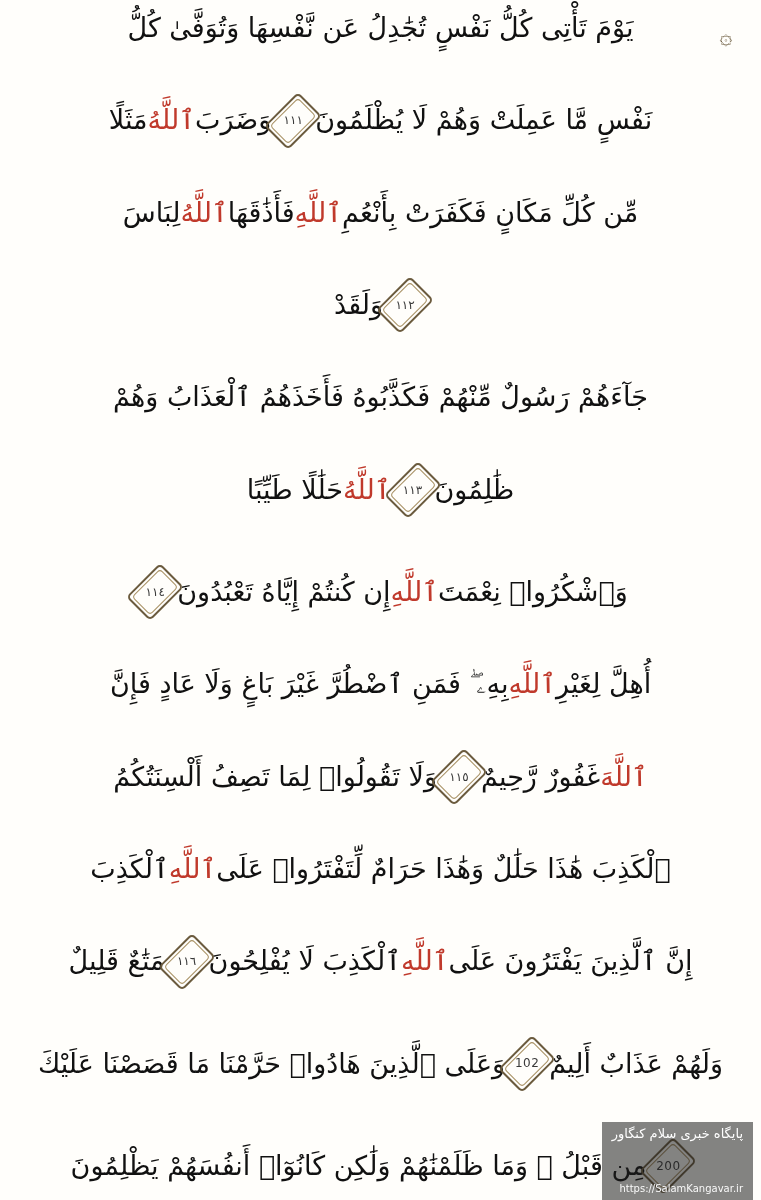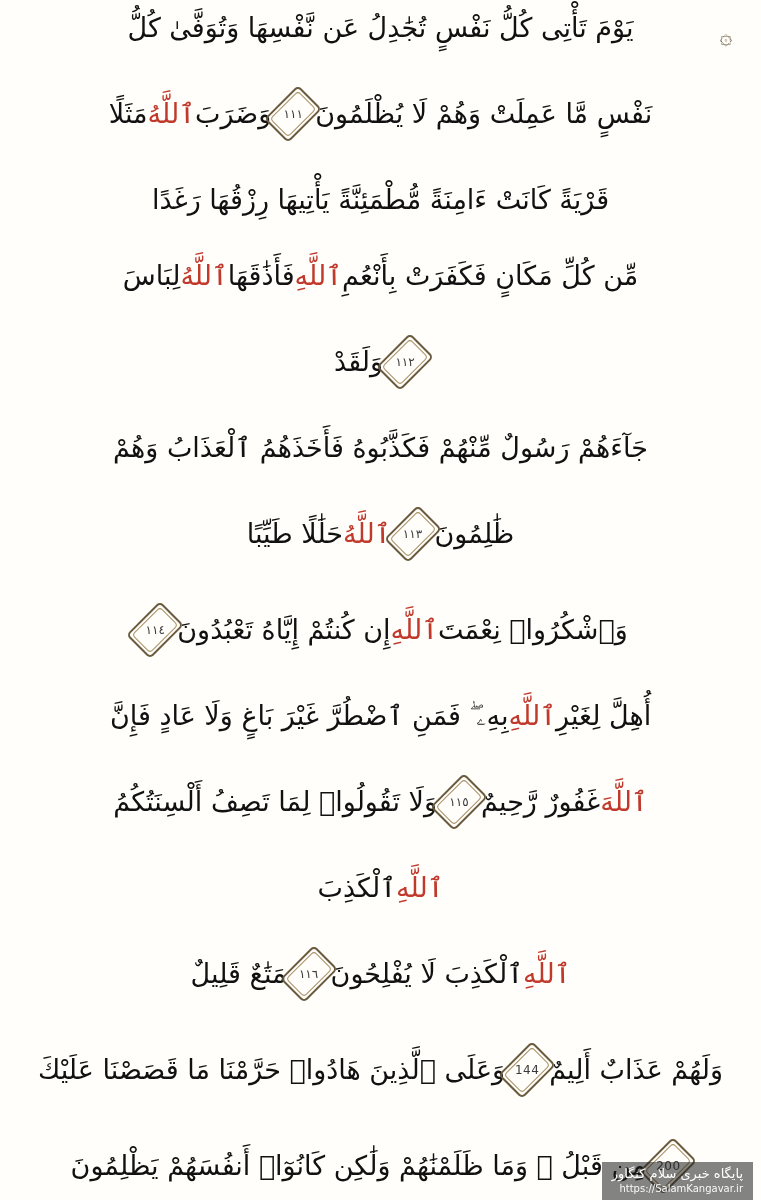--- a/index.html
+++ b/index.html
@@ -123,20 +123,21 @@
   .watermark .wm-title {
     font-size: 13px;
     display: block;
   }
   .watermark .wm-url {
     font-size: 10px;
     display: block;
     direction: ltr;
     text-align: right;
     opacity: 0.95;
+    margin-top: 40px;
   }
 </style>
 </head>
 <body>
 
 <div class="page">
 
   <div class="rosette">۞</div>
 
   <div class="quran-body">
@@ -148,23 +149,20 @@
     <div class="line">
       <span>نَفْسٍ مَّا عَمِلَتْ وَهُمْ لَا يُظْلَمُونَ</span>
       <span class="ayah-num">
           <span>١١١</span>
         </span>
       <span>وَضَرَبَ</span>
       <span class="lafz">ٱللَّهُ</span>
       <span>مَثَلًا</span>
     </div>
 
-    <div class="line stretch">
-      <span class="txt">قَرْيَةً كَانَتْ ءَامِنَةً مُّطْمَئِنَّةً يَأْتِيهَا رِزْقُهَا رَغَدًا</span>
-    </div>
 
     <div class="line">
       <span>مِّن كُلِّ مَكَانٍ فَكَفَرَتْ بِأَنْعُمِ</span>
       <span class="lafz">ٱللَّهِ</span>
       <span>فَأَذَٰقَهَا</span>
       <span class="lafz">ٱللَّهُ</span>
       <span>لِبَاسَ</span>
     </div>
 
     <div class="line">
@@ -206,37 +204,39 @@
     <div class="line">
       <span class="lafz">ٱللَّهَ</span>
       <span>غَفُورٌ رَّحِيمٌ</span>
       <span class="ayah-num">
           <span>١١٥</span>
         </span>
       <span>وَلَا تَقُولُوا۟ لِمَا تَصِفُ أَلْسِنَتُكُمُ</span>
     </div>
 
     <div class="line">
+      <span>ٱلْكَذِبَ هَٰذَا حَلَٰلٌ وَهَٰذَا حَرَامٌ لِّتَفْتَرُوا۟ عَلَى</span>
       <span class="lafz">ٱللَّهِ</span>
       <span>ٱلْكَذِبَ</span>
     </div>
 
     <div class="line">
+      <span>إِنَّ ٱلَّذِينَ يَفْتَرُونَ عَلَى</span>
       <span class="lafz">ٱللَّهِ</span>
       <span>ٱلْكَذِبَ لَا يُفْلِحُونَ</span>
       <span class="ayah-num">
           <span>١١٦</span>
         </span>
       <span>مَتَٰعٌ قَلِيلٌ</span>
     </div>
 
     <div class="line">
       <span>وَلَهُمْ عَذَابٌ أَلِيمٌ</span>
       <span class="ayah-num">
-          <span>144</span>
+          <span>102</span>
         </span>
       <span>وَعَلَى ٱلَّذِينَ هَادُوا۟ حَرَّمْنَا مَا قَصَصْنَا عَلَيْكَ</span>
     </div>
 
     <div class="line">
       <span class="ayah-num">
           <span>200</span>
         </span>
       <span>مِن قَبْلُ ۖ وَمَا ظَلَمْنَٰهُمْ وَلَٰكِن كَانُوٓا۟ أَنفُسَهُمْ يَظْلِمُونَ</span>
     </div>

